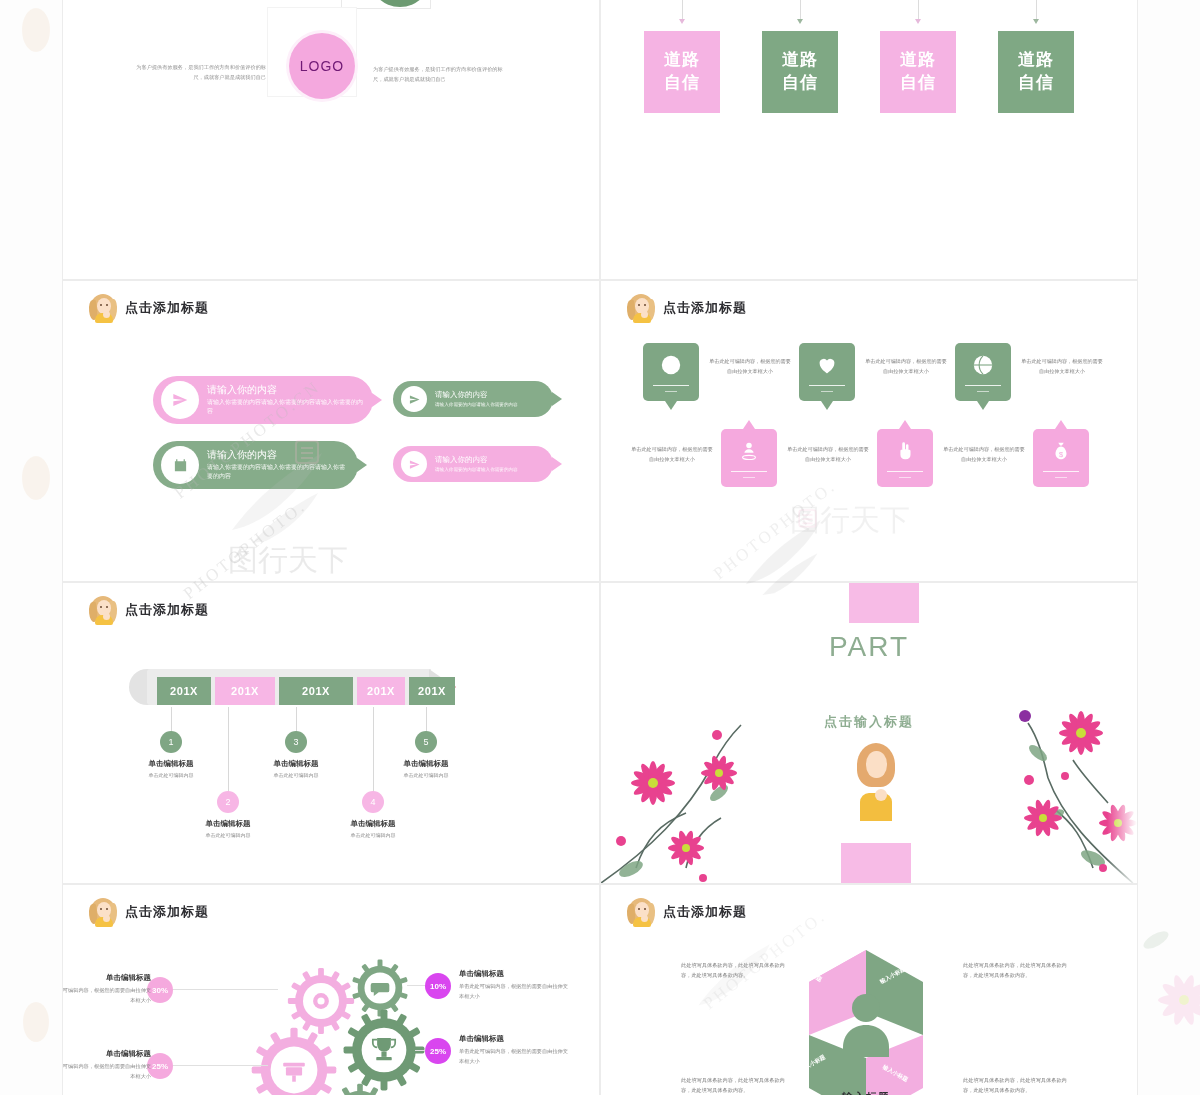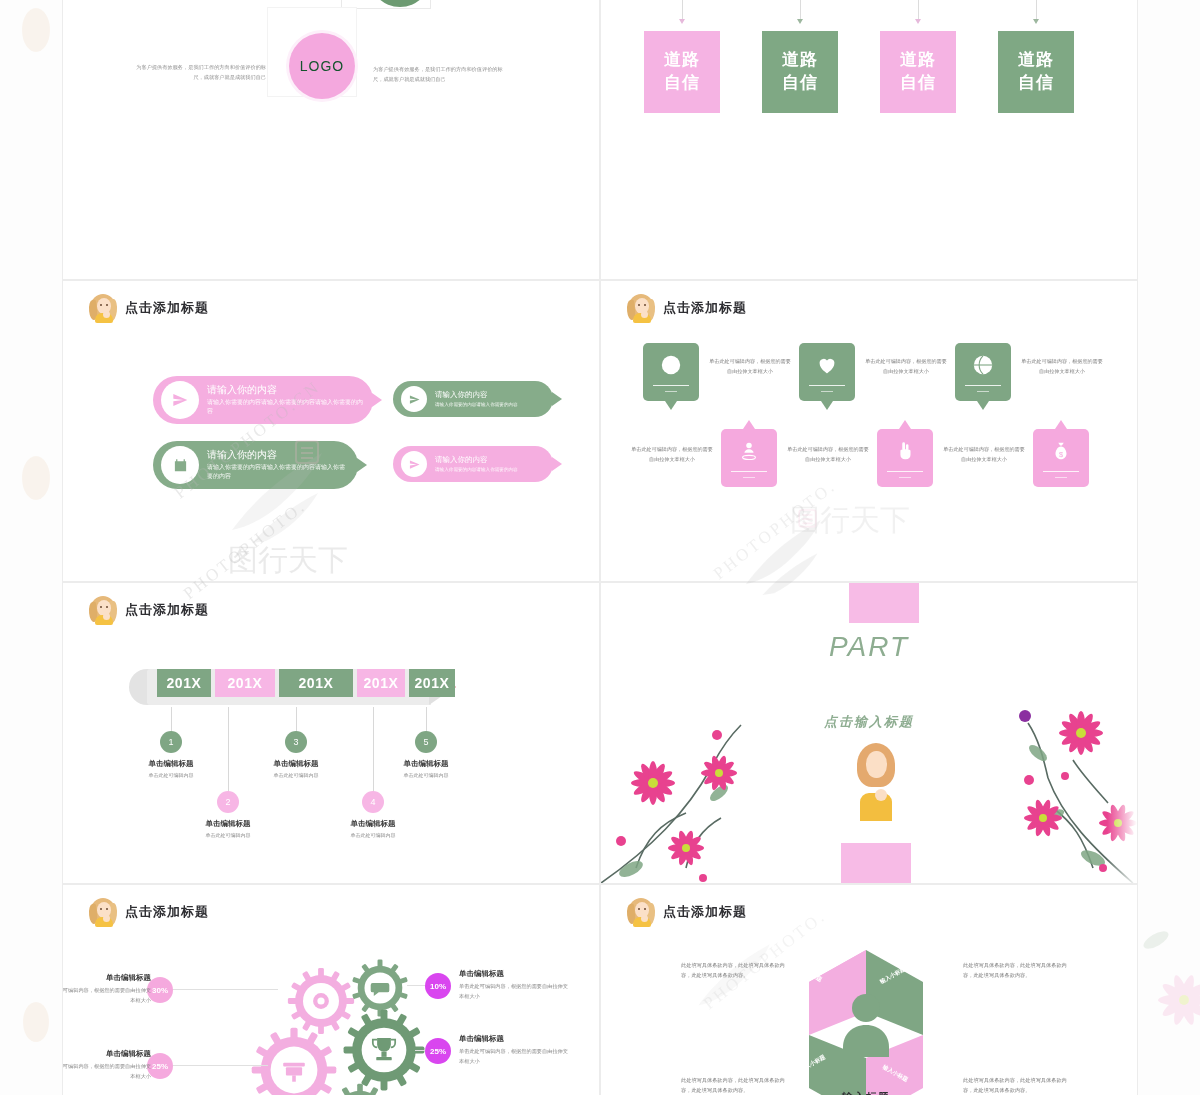--- a/index.html
+++ b/index.html
@@ -51,21 +51,21 @@
   .avatar .eye { position:absolute; width:2px; height:2px; background:#6b4a33; border-radius:50%; top:11px;}
   .avatar .eye.l{ left:11px;} .avatar .eye.r{ left:17px;}
   .avatar .body { position:absolute; left:6px; bottom:0; width:18px; height:10px;
       background:#f5c243; border-radius:7px 7px 2px 2px; }
   .avatar .arm { position:absolute; left:14px; bottom:5px; width:7px; height:7px;
       background:#fbe0c8; border-radius:50%; }
   .sl-title { font-size:13px; font-weight:bold; color:#2f2f33; letter-spacing:1px; }
 
   
   .s1 .logo-circle { position:absolute; border-radius:50%; display:flex; align-items:center;
-      justify-content:center; color:#14532d; font-size:14px; letter-spacing:1px; }
+      justify-content:center; color:#701a75; font-size:14px; letter-spacing:1px; }
   .s1 .lg-green { width:62px; height:62px; background:#6d9b72; left:306px; top:-34px; }
   .s1 .lg-pink  { width:66px; height:66px; background:#f4a8de; left:226px; top:54px;
       box-shadow:0 0 0 3px #fdf0fa; }
   .s1 .lg-box-green { position:absolute; left:278px; top:-60px; width:90px; height:90px;
       border:1px solid #e9e9e9; background:#fff; }
   .s1 .lg-box-pink { position:absolute; left:204px; top:28px; width:90px; height:90px;
       border:1px solid #f3f3f3; background:#fff; }
   .s1 .cap { position:absolute; font-size:5.2px; color:#8f8f8f; line-height:1.9; width:135px; }
   .s1 .cap.l { left:68px; top:84px; text-align:right; }
   .s1 .cap.r { left:310px; top:86px; text-align:left; }
@@ -112,33 +112,33 @@
   
   .pencil { position:absolute; left:66px; top:86px; width:330px; height:36px; }
   .pencil .body { position:absolute; left:18px; top:0; width:284px; height:36px; background:#ececec;
       border-radius:3px 0 0 3px; }
   .pencil .eraser { position:absolute; left:0px; top:0px; width:26px; height:36px;
       background:#e3e3e3; border-radius:18px 0 0 18px; }
   .pencil .tip { position:absolute; left:300px; top:0; width:0; height:0;
       border-top:18px solid transparent; border-bottom:18px solid transparent; border-left:26px solid #e0e0e0; }
   .pencil .lead { position:absolute; left:316px; top:12px; width:0; height:0;
       border-top:6px solid transparent; border-bottom:6px solid transparent; border-left:11px solid #c0212f; }
-  .pencil .seg { position:absolute; top:0; height:28px; display:flex;
-      align-items:center; justify-content:center; color:#fff; font-size:14px; font-weight:bold; letter-spacing:.6px; }
+  .pencil .seg { position:absolute; top:8px; height:28px; display:flex;
+      align-items:center; justify-content:center; color:#fff; font-size:11px; font-weight:bold; letter-spacing:.6px; }
   .pencil .seg.green { background:#7fa684; } .pencil .seg.pink { background:#f7b6e5; }
   .tl-stem { position:absolute; width:1px; background:#d8d8d8; }
   .tl-num { position:absolute; width:22px; height:22px; border-radius:50%; color:#fff;
       font-size:9px; display:flex; align-items:center; justify-content:center; }
   .tl-num.green { background:#7fa684; } .tl-num.pink { background:#f7b6e5; }
   .tl-lab { position:absolute; width:100px; text-align:center; }
   .tl-lab .h { font-size:7.5px; font-weight:bold; color:#3a3a3a; }
   .tl-lab .p { font-size:5px; color:#8b8b8b; margin-top:3px; }
 
   
-  .s6 { background:#ffffff;font-style:italic; }
+  .s6 { background:#ffffff; }
   .s6 .topbar { position:absolute; left:248px; top:0; width:70px; height:40px; background:#f7bbe6; }
   .s6 .botbar { position:absolute; left:240px; bottom:0; width:70px; height:40px; background:#f7bbe6; }
   .s6 .part { position:absolute; left:0; right:0; top:48px; text-align:center;
       font-size:28px; color:#8ead91; letter-spacing:2px; line-height:1.15; }
   .s6 .zh { position:absolute; left:0; right:0; top:130px; text-align:center;
       font-size:13px; color:#8ead91; letter-spacing:2px; font-weight:bold; }
   .s6 .girl { position:absolute; left:252px; top:160px; width:46px; height:78px; }
   .s6 .girl .h1 { position:absolute; left:4px; top:0; width:38px; height:44px;
       background:#e4a96e; border-radius:52% 52% 40% 40%; }
   .s6 .girl .f  { position:absolute; left:13px; top:8px; width:21px; height:27px;

